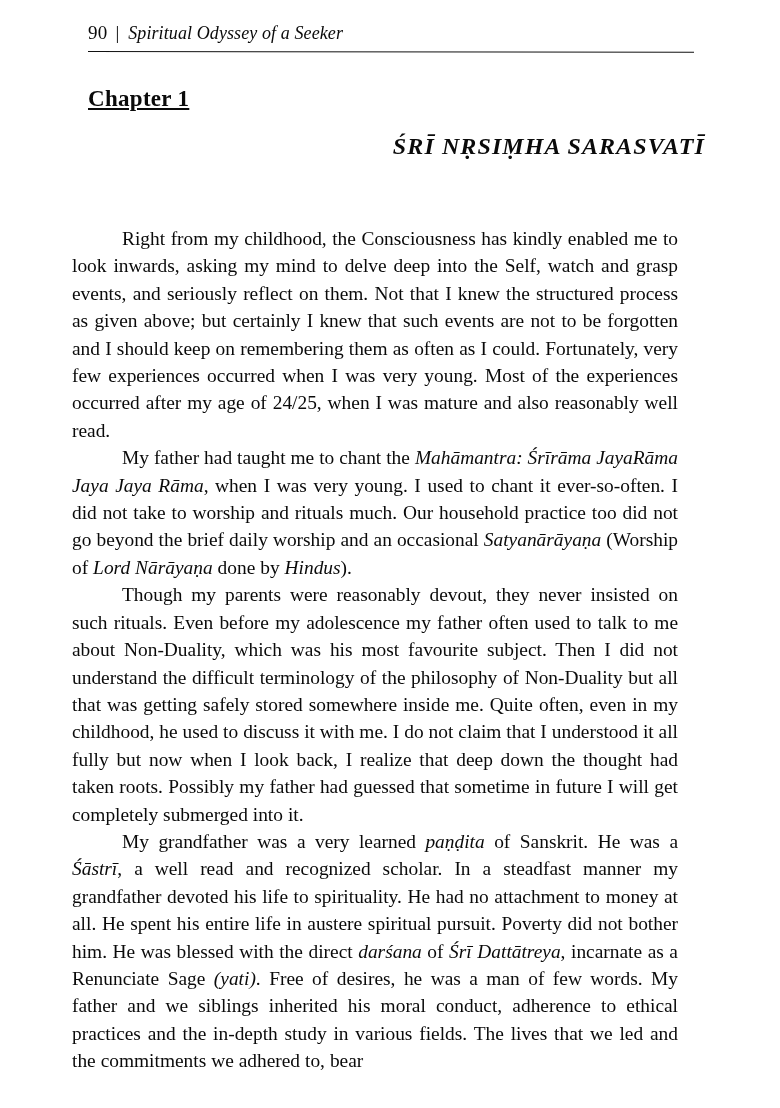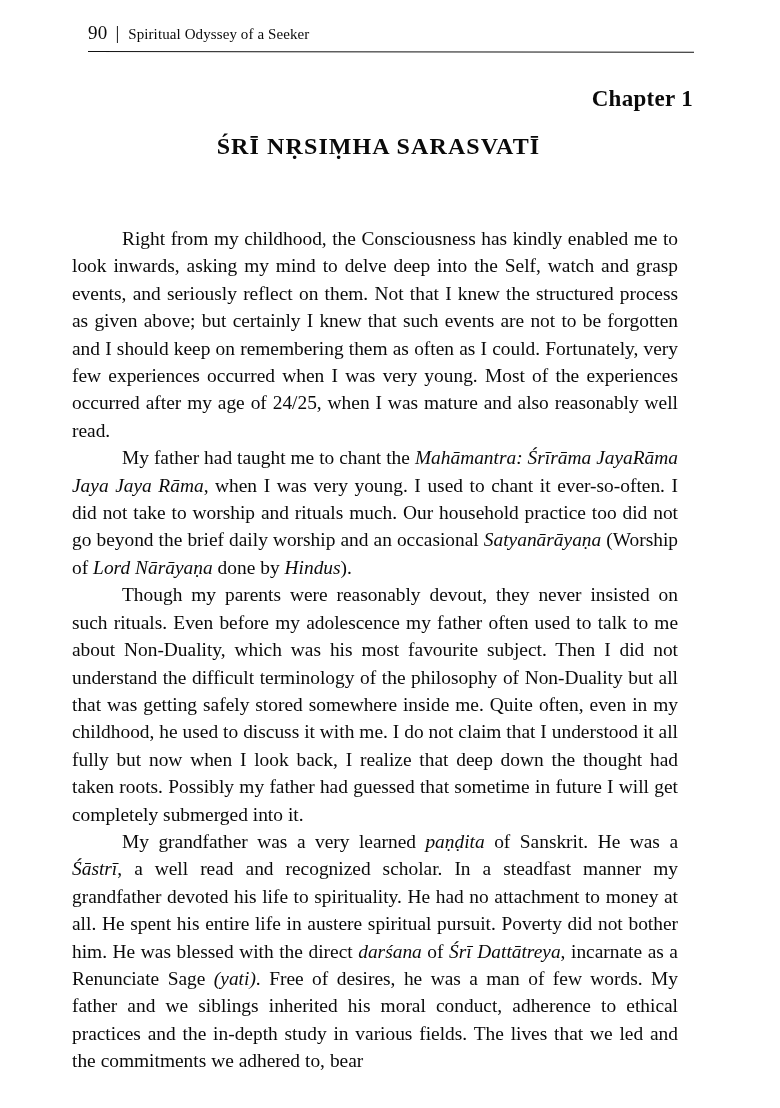--- a/index.html
+++ b/index.html
@@ -45,54 +45,57 @@
     font-style: normal;
     font-size: 19px;
     letter-spacing: 0.2px;
   }
   .folio-sep {
     padding: 0 9px 0 8px;
     font-size: 19px;
     font-style: normal;
   }
   .book-title {
-    font-size: 15px;
+    font-style: italic;
+    font-size: 18px;
     letter-spacing: 0.1px;
   }
   .head-rule {
     position: absolute;
     left: 88px;
     top: 51px;
     width: 606px;
     height: 0;
     border-top: 1.6px solid #111111;
     transform: rotate(0.08deg);
     transform-origin: left center;
   }
 
   
   .chapter-label {
     position: absolute;
     top: 84px;
     left: 88px;
     width: 605px;
-    text-align: right;
+    text-align: left;
     font-size: 23px;
     font-weight: bold;
     letter-spacing: 0.3px;
     line-height: 30px;
+    text-decoration: underline;
   }
   .chapter-title {
     position: absolute;
     top: 130px;
-    left: 76px;
+    left: 100px;
     width: 605px;
-    text-align: center;
+    text-align: right;
     font-size: 24px;
     font-weight: bold;
+    font-style: italic;
     letter-spacing: 1.1px;
     line-height: 32px;
   }
 
   
   .section-head {
     position: absolute;
     top: 189px;
     left: 88px;
     width: 605px;

